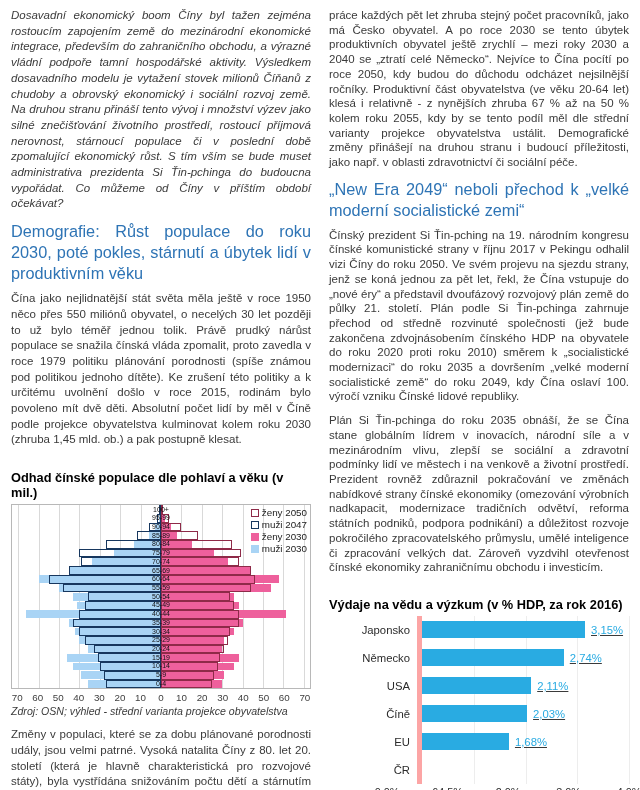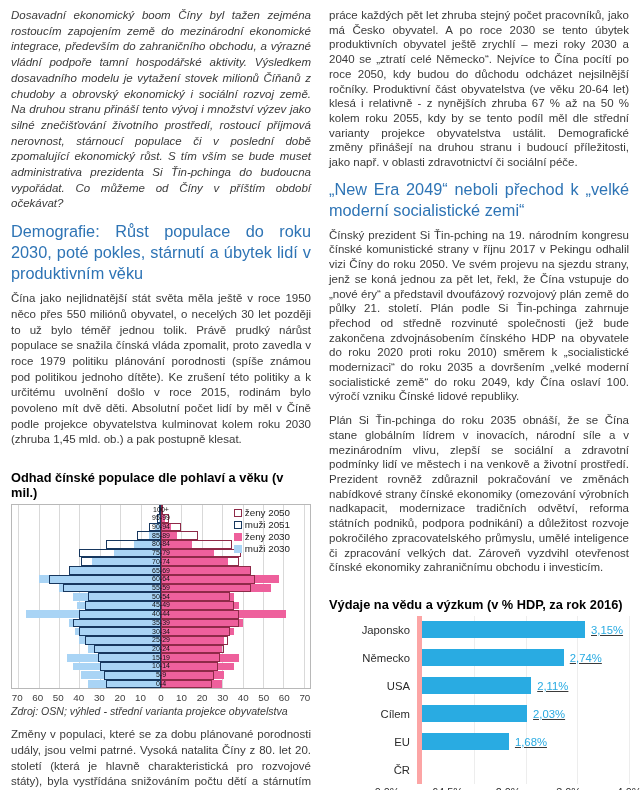--- a/index.html
+++ b/index.html
@@ -17,21 +17,21 @@
 
   
   .pyr{position:relative;height:183px;border:1px solid #b8b8b8;background:#fff;margin-bottom:2px;}
   .pyr-grid{position:absolute;top:0;bottom:0;width:1px;background:#d9d9d9;z-index:0;}
   .pyr-grid.center{background:#bdbdbd;}
   .pyr-rows{position:absolute;inset:0;display:flex;flex-direction:column;z-index:1;}
   .pyr-row{position:relative;flex:1;}
   .bar-fill{position:absolute;top:0.5px;bottom:0.5px;z-index:1;}
   .bar-outline{position:absolute;top:0;bottom:0;background:transparent;box-sizing:border-box;z-index:2;}
   .age-label{position:absolute;left:50%;transform:translateX(-50%);top:50%;margin-top:-4px;font-size:7px;line-height:8px;color:#111;z-index:3;white-space:nowrap;}
-  .pyr-legend{position:absolute;top:2px;right:20px;z-index:4;}
+  .pyr-legend{position:absolute;top:2px;right:3px;z-index:4;}
   .pyr-legend .leg-row{display:flex;align-items:center;margin-bottom:1px;}
   .leg-swatch{width:8px;height:8px;margin-right:3px;box-sizing:border-box;}
   .leg-label{font-size:9.8px;color:#222;line-height:11px;}
   .pyr-ticks{position:relative;height:13px;margin-bottom:1px;}
   .pyr-ticks span{position:absolute;transform:translateX(-50%);font-size:9.8px;color:#404040;top:1px;}
 
   
   .rnd{margin-top:2px;}
   .rnd-plot{display:flex;}
   .rnd-labels{width:56px;display:flex;flex-direction:column;margin-left:32px;}
@@ -219,21 +219,21 @@
             <span class="age-label">0-4</span>
           </div>
         </div>
         <div class="pyr-legend">
           <div class="leg-row">
             <div class="leg-swatch" style="background: rgb(255, 255, 255); border: 1.5px solid rgb(142, 42, 72);"></div>
             <span class="leg-label">ženy 2050</span>
           </div>
           <div class="leg-row">
             <div class="leg-swatch" style="background: rgb(255, 255, 255); border: 1.5px solid rgb(23, 55, 94);"></div>
-            <span class="leg-label">muži 2051</span>
+            <span class="leg-label">muži 2047</span>
           </div>
           <div class="leg-row">
             <div class="leg-swatch" style="background: rgb(238, 96, 156);"></div>
             <span class="leg-label">ženy 2030</span>
           </div>
           <div class="leg-row">
             <div class="leg-swatch" style="background: rgb(169, 212, 245);"></div>
             <span class="leg-label">muži 2030</span>
           </div>
         </div>
@@ -264,21 +264,21 @@
     <h2>„New Era 2049“ neboli přechod k „velké moderní socialistické zemi“</h2>
     <p>Čínský prezident Si Ťin-pching na 19. národním kongresu čínské komunistické strany v říjnu 2017 v Pekingu odhalil vizi Číny do roku 2050. Ve svém projevu na sjezdu strany, jenž se koná jednou za pět let, řekl, že Čína vstupuje do „nové éry“ a představil dvoufázový rozvojový plán země do půlky 21. století. Plán podle Si Ťin-pchinga zahrnuje přechod od středně rozvinuté společnosti (jež bude zakončena zdvojnásobením čínského HDP na obyvatele do roku 2020 proti roku 2010) směrem k „socialistické modernizaci“ do roku 2035 a dovršením „velké moderní socialistické země“ do roku 2049, kdy Čína oslaví 100. výročí vzniku Čínské lidové republiky.</p>
     <p>Plán Si Ťin-pchinga do roku 2035 obnáší, že se Čína stane globálním lídrem v inovacích, národní síle a v mezinárodním vlivu, zlepší se sociální a zdravotní podmínky lidí ve městech i na venkově a životní prostředí. Prezident rovněž zdůraznil pokračování ve změnách nabídkové strany čínské ekonomiky (omezování výrobních nadkapacit, modernizace tradičních odvětví, reforma státních podniků, podpora podnikání) a důležitost rozvoje pokročilého zpracovatelského průmyslu, umělé inteligence či zpracování velkých dat. Zároveň vyzdvihl otevřenost čínské ekonomiky zahraničnímu obchodu i investicím.</p>
     <div class="chart-title">Výdaje na vědu a výzkum (v % HDP, za rok 2016)</div>
     <div class="rnd">
       <div class="rnd-plot">
         <div class="rnd-labels" id="rnd-labels">
             <div>Japonsko</div>
             <div>Německo</div>
             <div>USA</div>
-            <div>Cílem</div>
+            <div>Číně</div>
             <div>EU</div>
             <div>ČR</div>
           </div>
         <div class="rnd-bars" id="rnd-bars">
             <div class="rnd-grid" style="left: 25%;"></div>
             <div class="rnd-grid" style="left: 50%;"></div>
             <div class="rnd-grid" style="left: 75%;"></div>
             <div class="rnd-grid" style="left: 100%;"></div>
             <div class="rnd-row">
               <div class="rnd-bar" style="width: 78.75%; background: rgb(41, 171, 226);"></div>

